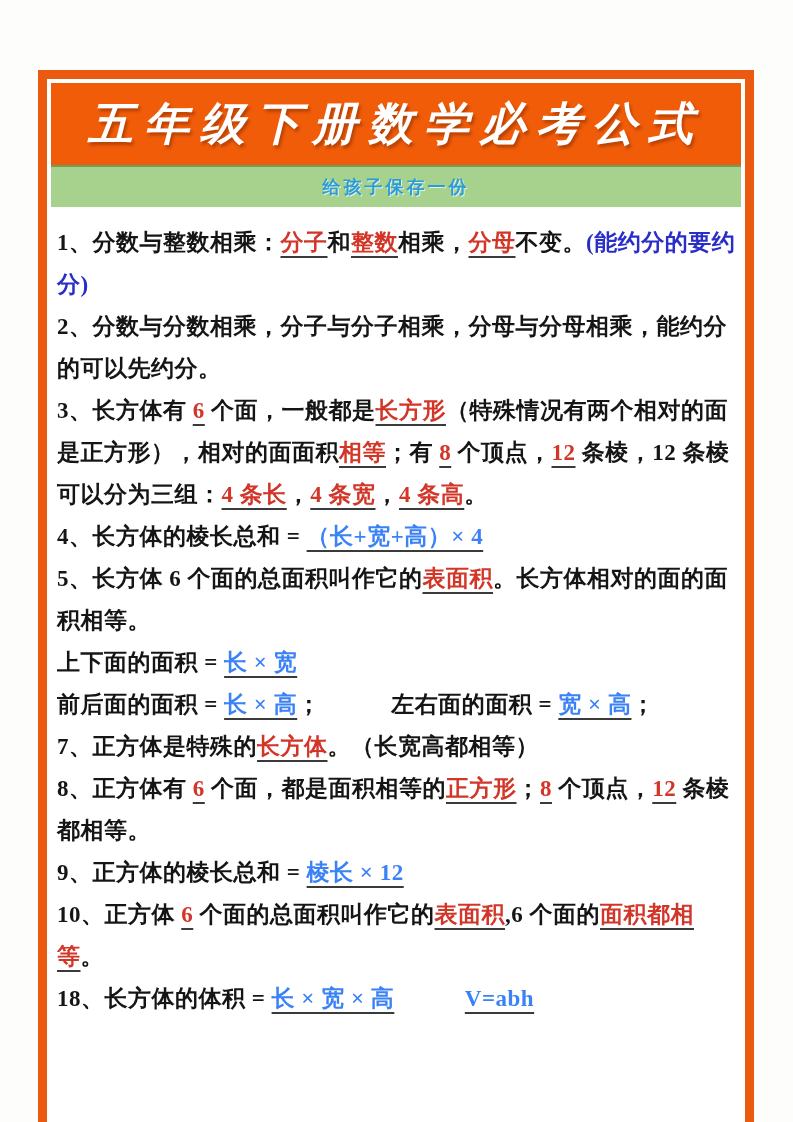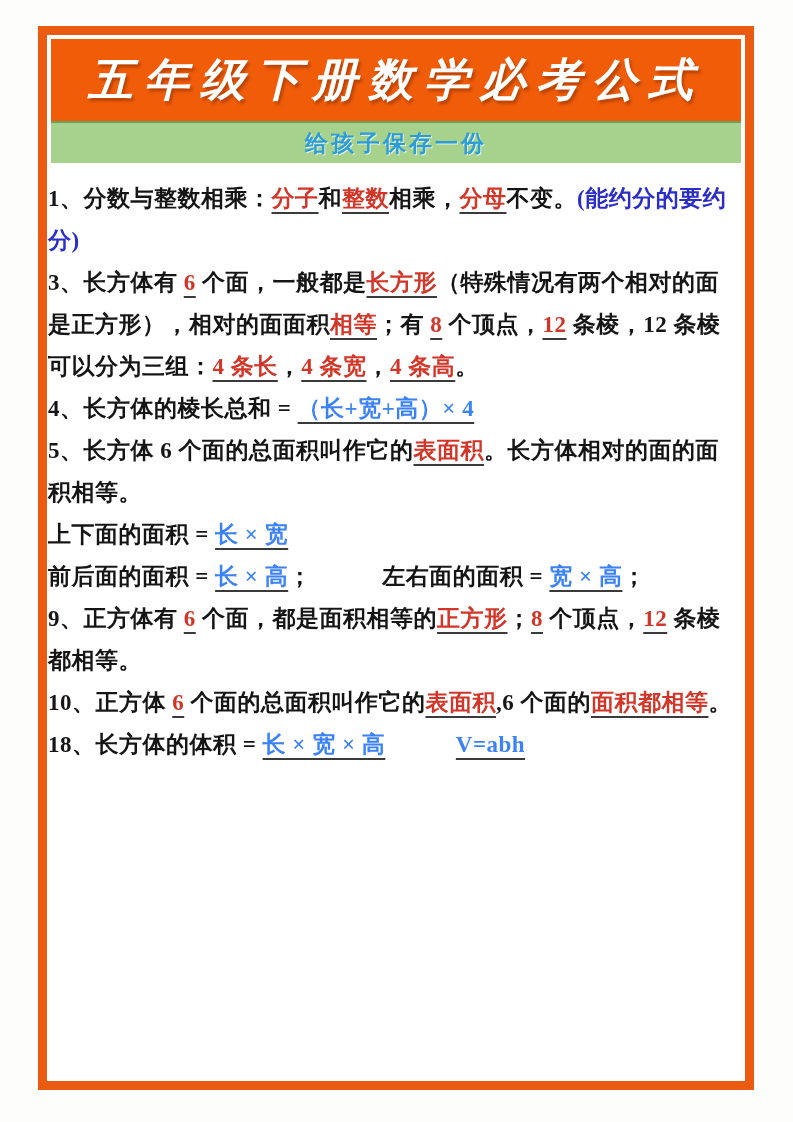--- a/index.html
+++ b/index.html
@@ -2,21 +2,21 @@
 <html><head>
 <meta charset="utf-8">
 <style>
   html,body { margin:0; padding:0; }
   body {
     width:793px; height:1122px;
     background:#fdfdfb;
     font-family:"Liberation Serif","DejaVu Serif",serif;
     overflow:hidden;
   }
-  .page { position:relative; width:793px; height:915px; }
+  .page { position:relative; width:793px; height:915px;margin-top:44px; }
 
   .card {
     position:absolute; left:38px; top:26px;
     width:716px; height:1064px;
     box-sizing:border-box;
     border:9px solid #ea5a10;
     background:#ffffff;
   }
 
   .header-banner {
@@ -41,27 +41,27 @@
     margin:0 4px;
     height:40px;
     background:#a7d28d;
     border-top:2px solid #6f9e5c;
     display:flex; align-items:center; justify-content:center;
   }
   .sub-banner-text {
     color:#2b9cd8;
     font-family:Liberation Serif, serif;
     font-weight:bold;
-    font-size:23px;
+    font-size:18px;
     letter-spacing:3px;
     text-shadow:1px 1px 0 rgba(255,255,255,0.7);
   }
 
   .formula-list {
-    padding:15px 8px 0 1px;
+    padding:15px 8px 0 10px;
     font-size:23px;
     line-height:42px;
     font-weight:bold;
     color:#151515;
     letter-spacing:0.5px;
   }
   .formula-list p { margin:0; }
 
   .seg-plain { color:#151515; }
   .seg-red {
@@ -89,24 +89,27 @@
     <div class="header-banner">
       <h1 class="page-title">五年级下册数学必考公式</h1>
     </div>
 
     <div class="sub-banner">
       <div class="sub-banner-text">给孩子保存一份</div>
     </div>
 
     <div class="formula-list">
         <p><span class="seg-plain">1、分数与整数相乘：</span><span class="seg-red">分子</span><span class="seg-plain">和</span><span class="seg-red">整数</span><span class="seg-plain">相乘，</span><span class="seg-red">分母</span><span class="seg-plain">不变。</span><span class="seg-note">(能约分的要约分)</span></p>
+        <p><span class="seg-plain">2、分数与分数相乘，分子与分子相乘，分母与分母相乘，能约分的可以先约分。</span></p>
         <p><span class="seg-plain">3、长方体有 </span><span class="seg-red">6</span><span class="seg-plain"> 个面，一般都是</span><span class="seg-red">长方形</span><span class="seg-plain">（特殊情况有两个相对的面是正方形），相对的面面积</span><span class="seg-red">相等</span><span class="seg-plain">；有 </span><span class="seg-red">8</span><span class="seg-plain"> 个顶点，</span><span class="seg-red">12</span><span class="seg-plain"> 条棱，12 条棱可以分为三组：</span><span class="seg-red">4 条长</span><span class="seg-plain">，</span><span class="seg-red">4 条宽</span><span class="seg-plain">，</span><span class="seg-red">4 条高</span><span class="seg-plain">。</span></p>
         <p><span class="seg-plain">4、长方体的棱长总和 = </span><span class="seg-blue">（长+宽+高）× 4</span></p>
         <p><span class="seg-plain">5、长方体 6 个面的总面积叫作它的</span><span class="seg-red">表面积</span><span class="seg-plain">。长方体相对的面的面积相等。</span></p>
         <p><span class="seg-plain">上下面的面积 = </span><span class="seg-blue">长 × 宽</span></p>
         <p><span class="seg-plain">前后面的面积 = </span><span class="seg-blue">长 × 高</span><span class="seg-plain">；　　　左右面的面积 = </span><span class="seg-blue">宽 × 高</span><span class="seg-plain">；</span></p>
-        <p><span class="seg-plain">9、正方体有 </span><span class="seg-red">6</span><span class="seg-plain"> 个面，都是面积相等的</span><span class="seg-red">正方形</span><span class="seg-plain">；</span><span class="seg-red">8</span><span class="seg-plain"> 个顶点，</span><span class="seg-red">12</span><span class="seg-plain"> 条棱都相等。</span></p>
+        <p><span class="seg-plain">7、正方体是特殊的</span><span class="seg-red">长方体</span><span class="seg-plain">。（长宽高都相等）</span></p>
+        <p><span class="seg-plain">8、正方体有 </span><span class="seg-red">6</span><span class="seg-plain"> 个面，都是面积相等的</span><span class="seg-red">正方形</span><span class="seg-plain">；</span><span class="seg-red">8</span><span class="seg-plain"> 个顶点，</span><span class="seg-red">12</span><span class="seg-plain"> 条棱都相等。</span></p>
+        <p><span class="seg-plain">9、正方体的棱长总和 = </span><span class="seg-blue">棱长 × 12</span></p>
         <p><span class="seg-plain">10、正方体 </span><span class="seg-red">6</span><span class="seg-plain"> 个面的总面积叫作它的</span><span class="seg-red">表面积</span><span class="seg-plain">,6 个面的</span><span class="seg-red">面积都相等</span><span class="seg-plain">。</span></p>
         <p><span class="seg-plain">18、长方体的体积 = </span><span class="seg-blue">长 × 宽 × 高</span><span class="seg-plain">　　　</span><span class="seg-blue">V=abh</span></p>
       </div>
 
   </div>
 </div>
 
 </body></html>

